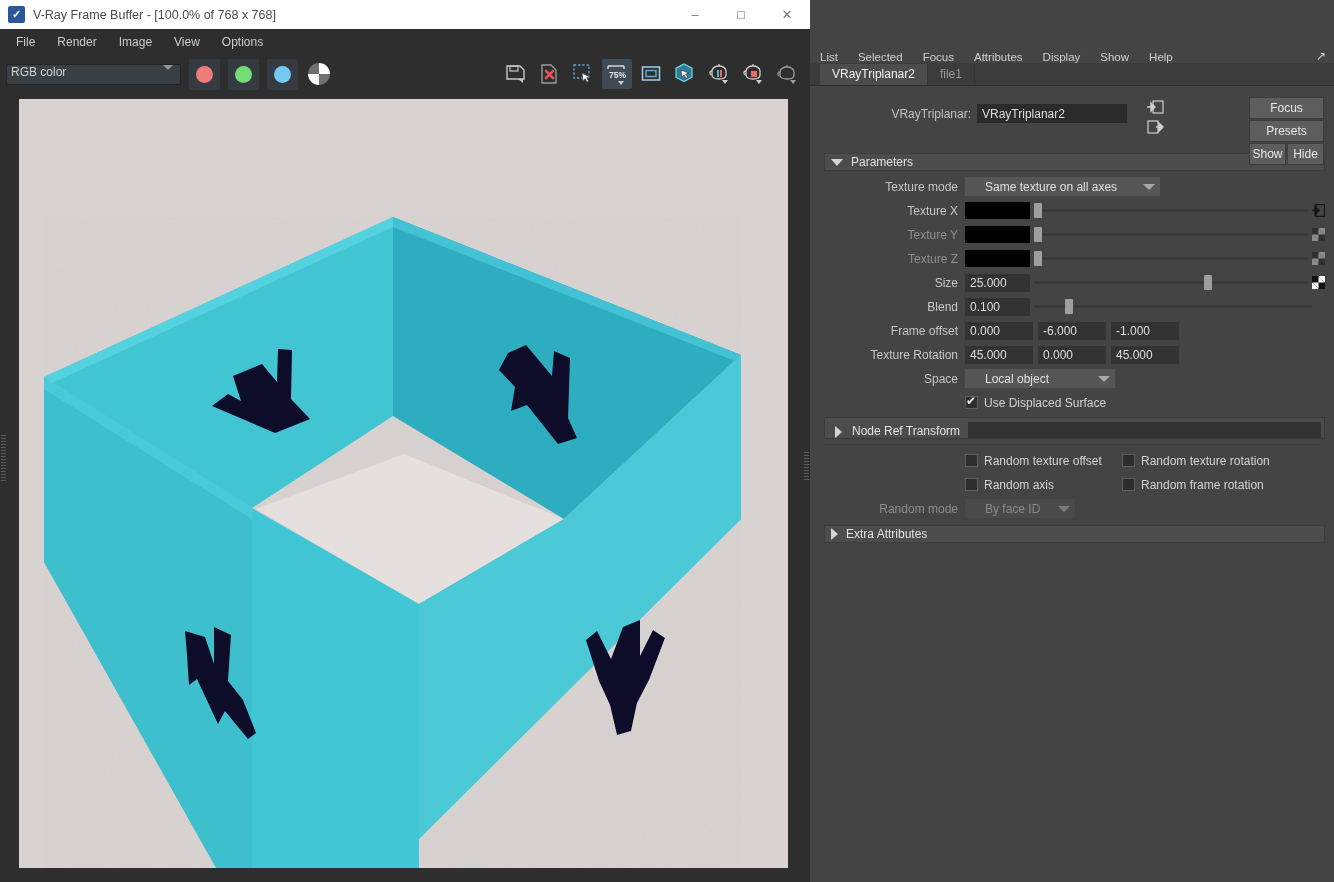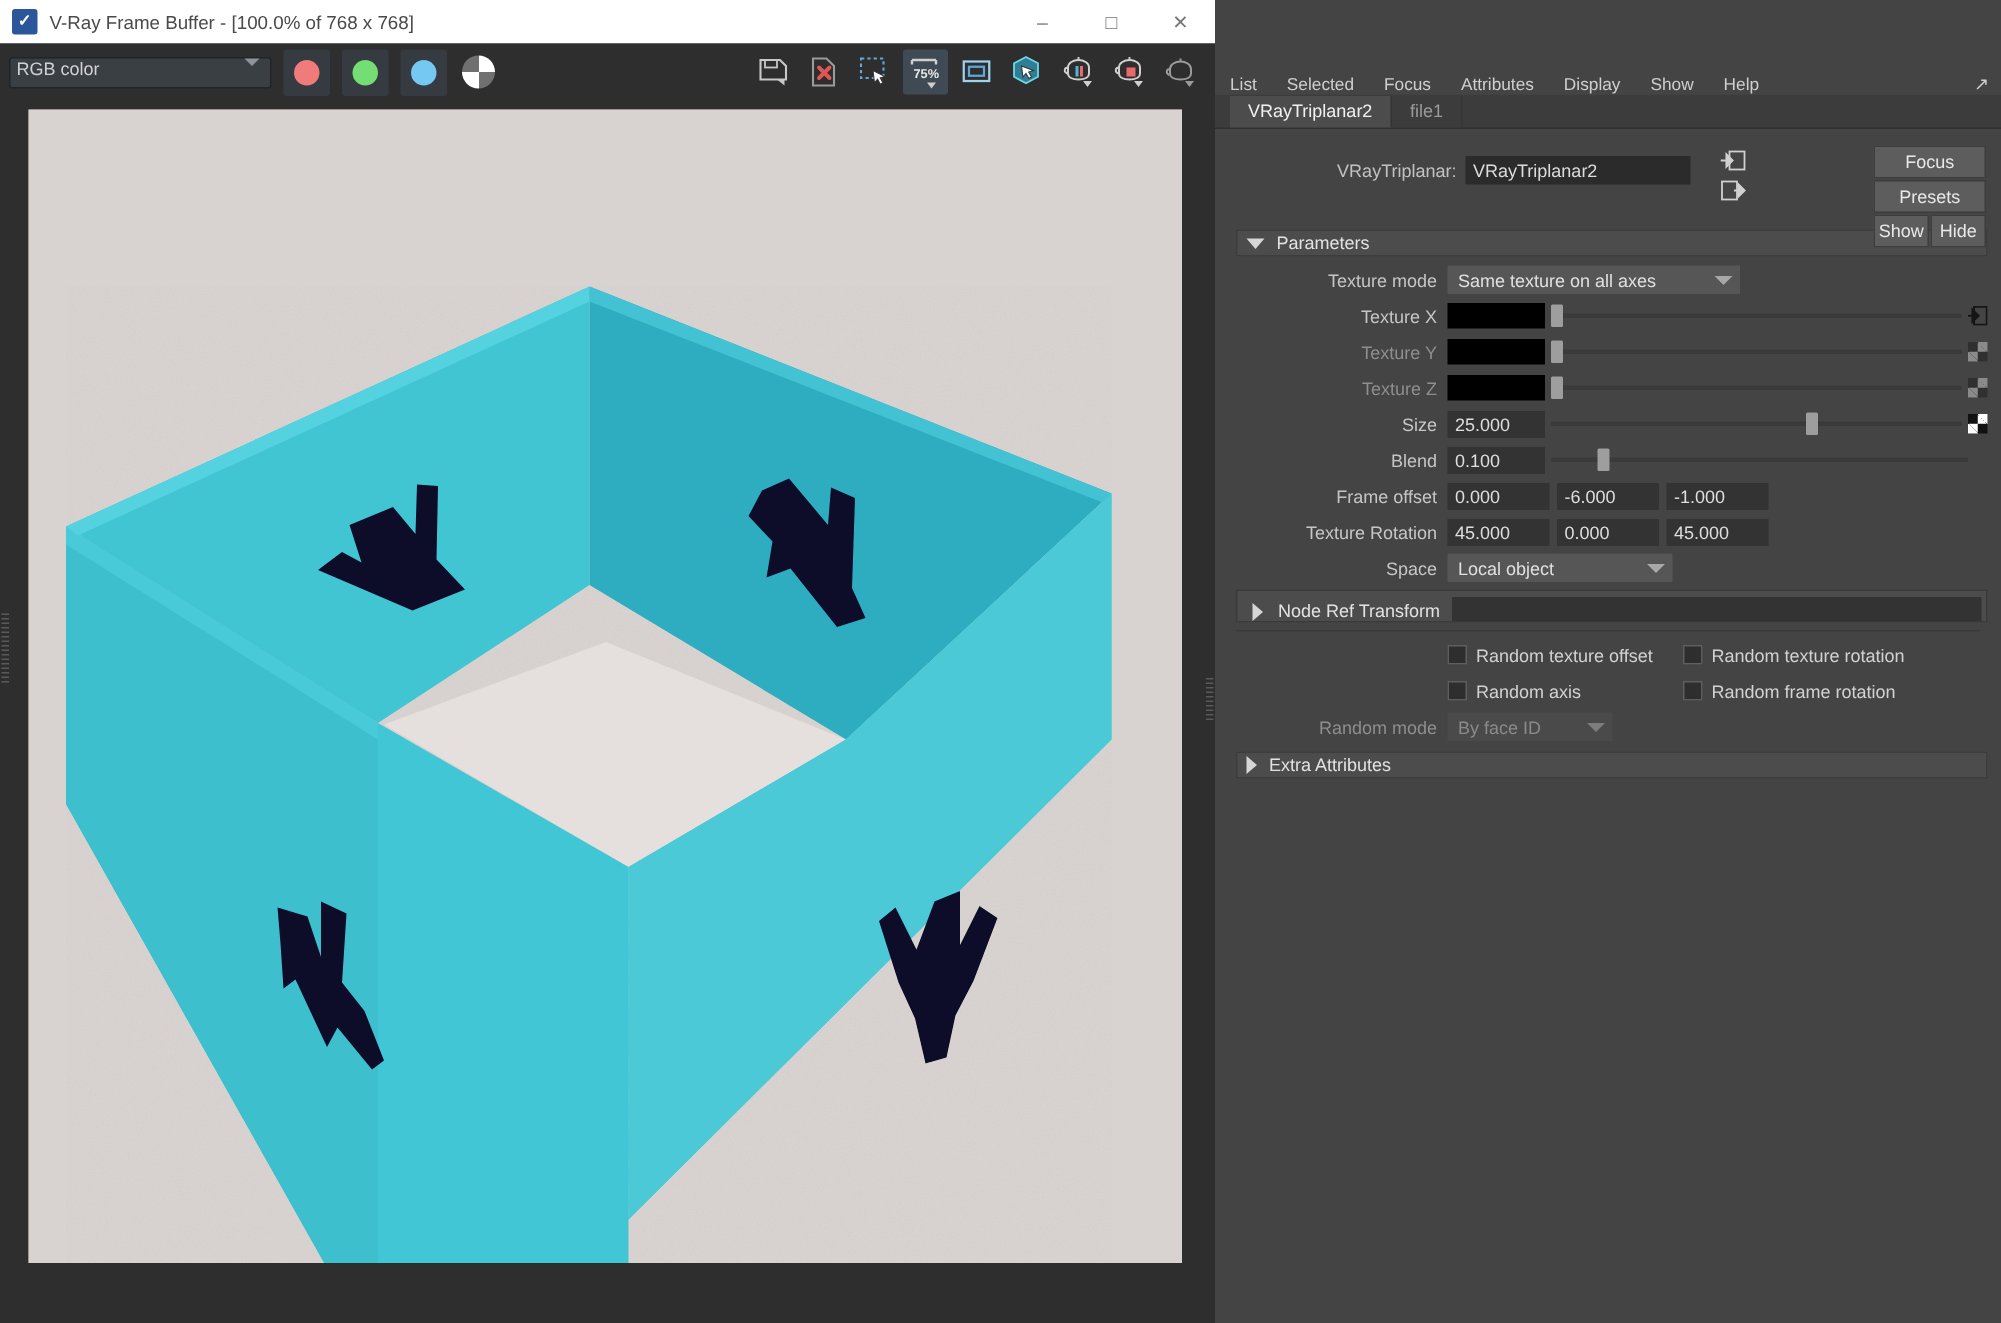--- a/index.html
+++ b/index.html
@@ -153,21 +153,21 @@
     width: 155px; text-align: right; padding-right: 7px; font-size: 12px; color: #c6c6c6;
     white-space: nowrap;
   }
   .plabel.dim { color: #8e8e8e; }
   .pfield {
     height: 18px; background: #333333; color: #dedede; font-size: 12px;
     padding: 1px 5px; border: none; line-height: 16px;
   }
   .pcombo {
     height: 19px; background: #565656; display: flex; align-items: center;
-    padding-left: 7px; color: #e0e0e0; font-size: 12px; position: relative;
+    padding-left: 20px; color: #e0e0e0; font-size: 12px; position: relative;
   }
   .pcombo .ca {
     position: absolute; right: 5px; width: 0; height: 0;
     border-left: 6px solid transparent; border-right: 6px solid transparent; border-top: 6px solid #a8a8a8;
   }
   .pcombo.dim { color: #8a8a8a; background: #4a4a4a; }
   .pcombo.dim .ca { border-top-color: #7d7d7d; }
 
   .swatch { width: 65px; height: 17px; background: #000000; }
   .sliderwrap { flex: 1; display: flex; align-items: center; height: 18px; position: relative; margin: 0 4px 0 4px; }
@@ -213,20 +213,27 @@
     <div class="titlebar">
       <div class="tb-icon">✓</div>
       <div class="tb-title">V-Ray Frame Buffer - [100.0% of 768 x 768]</div>
       <div class="tb-btns">
         <div class="tb-btn">–</div>
         <div class="tb-btn">□</div>
         <div class="tb-btn close">✕</div>
       </div>
     </div>
 
+    <div class="menubar">
+      <div class="menuitem">File</div>
+      <div class="menuitem">Render</div>
+      <div class="menuitem">Image</div>
+      <div class="menuitem">View</div>
+      <div class="menuitem">Options</div>
+    </div>
 
     <div class="toolbar">
       <div class="combo">
         <span class="lbl">RGB color</span>
         <span class="arrow"></span>
       </div>
       <div class="chbtn">
         <span class="chdot" style="background:#f07b7b"></span>
       </div>
       <div class="chbtn">
@@ -535,20 +542,27 @@
         </div>
 
         <div class="prow">
           <div class="plabel">Space</div>
           <div class="pcombo" style="width:150px">
             <span>Local object</span>
             <span class="ca"></span>
           </div>
         </div>
 
+        <div class="prow">
+          <div class="plabel"></div>
+          <div class="chkrow">
+            <span class="chk on"></span>
+            <span class="chklbl">Use Displaced Surface</span>
+          </div>
+        </div>
       </div>
 
       <div class="subsection">
         <span class="tri right" style="margin:0 10px 0 10px"></span>
         <span class="txt" style="font-size:12px;color:#e2e2e2;margin-right:8px">Node Ref Transform</span>
         <span class="field"></span>
       </div>
 
       <div class="sep"></div>
 

